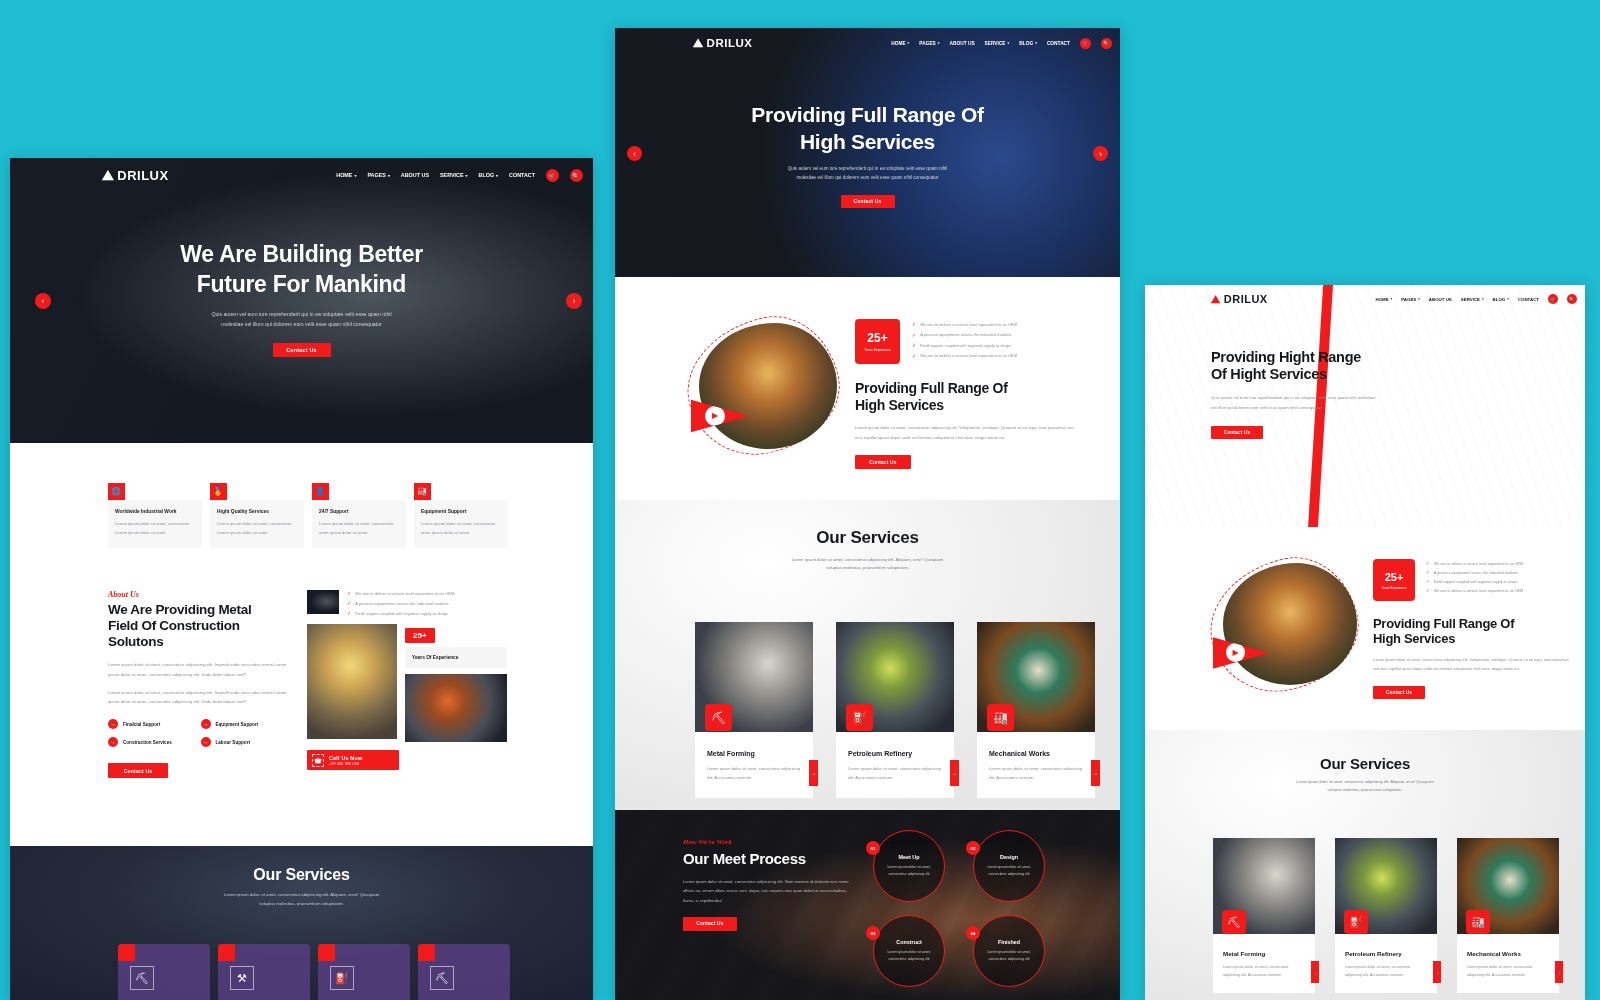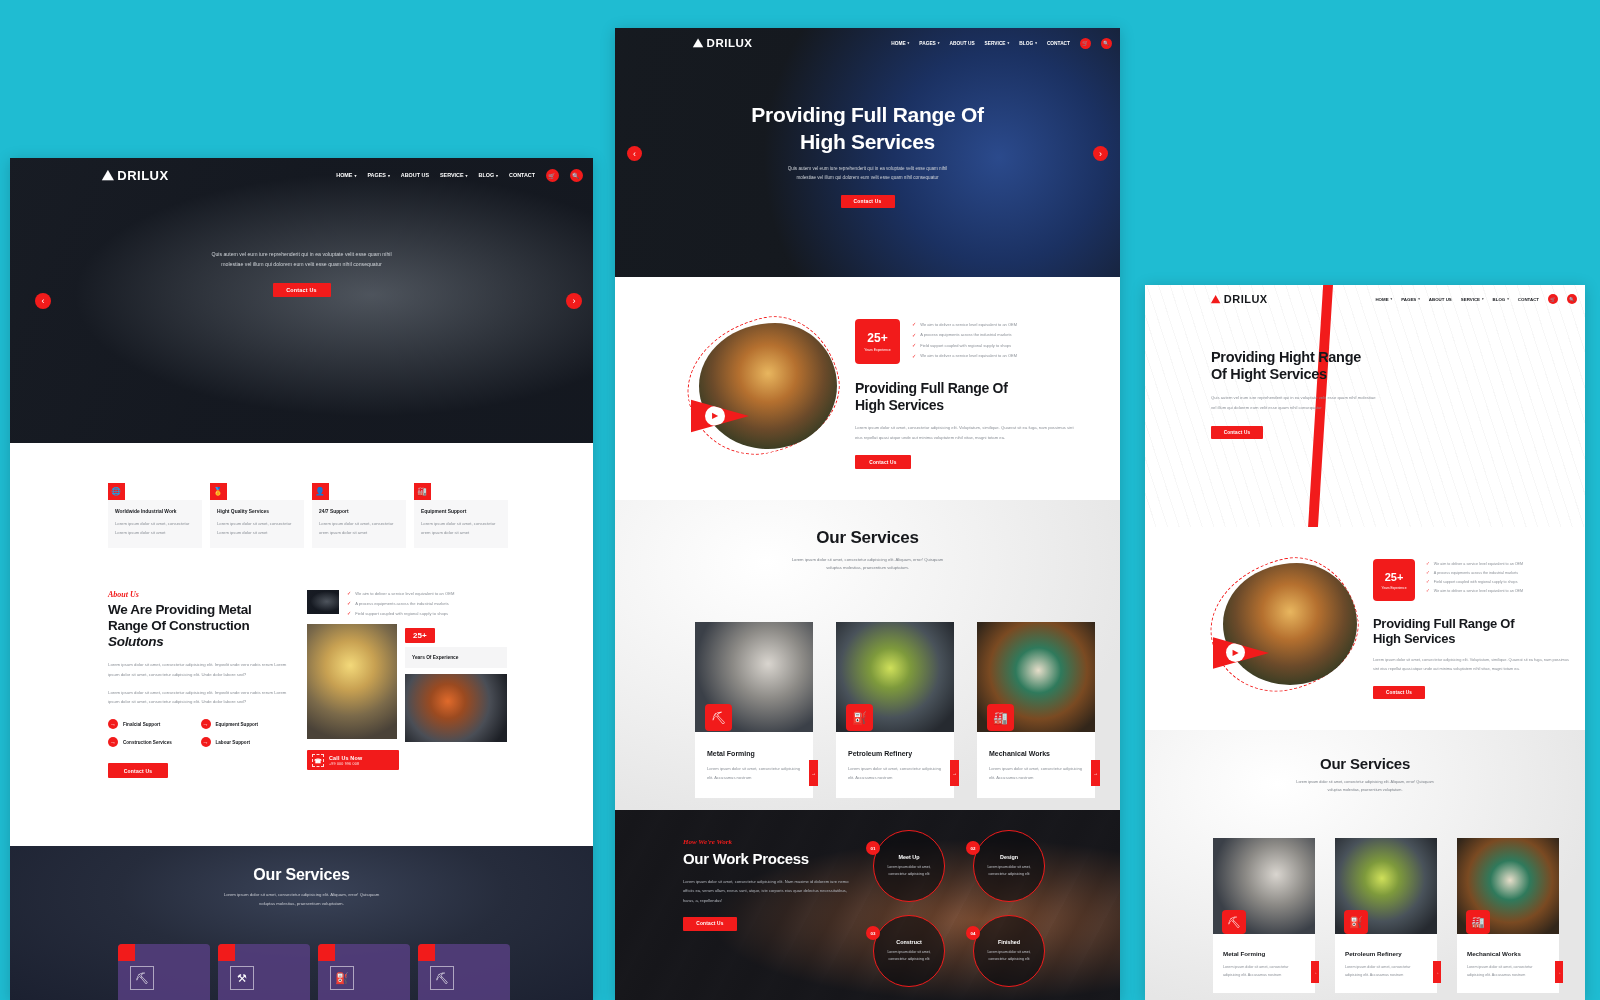--- a/index.html
+++ b/index.html
@@ -154,20 +154,22 @@
             <span>BLOG</span>
             <span class="caret">▾</span>
           </span>
           <span class="item">CONTACT</span>
           <span class="nav-btn" style="width:13px;height:13px;font-size:6px;">🛒</span>
           <span class="nav-btn" style="width:13px;height:13px;font-size:6px;">🔍</span>
         </div>
       </div>
 
       <div style="position:absolute;left:0;top:82px;width:583px;text-align:center;">
+        <div class="headline" style="color:#fff;font-size:23px;line-height:1.3;">We Are Building Better</div>
+        <div class="headline" style="color:#fff;font-size:23px;line-height:1.3;">Future For Mankind</div>
         <div style="color:#cfd3d8;font-size:5.2px;margin-top:10px;line-height:1.9;">Quis autem vel eum iure reprehenderit qui in ea voluptate velit esse quam nihil</div>
         <div style="color:#cfd3d8;font-size:5.2px;line-height:1.9;">molestiae vel illum qui dolorem eum velit esse quam nihil consequatur</div>
         <button class="btn-red" style="margin-top:13px;width:58px;height:14px;font-size:5.4px;border-radius:1px;">Contact Us</button>
       </div>
 
       <span class="arrow-circle" style="position:absolute;left:25px;top:135px;width:16px;height:16px;font-size:9px;">‹</span>
       <span class="arrow-circle" style="position:absolute;right:11px;top:135px;width:16px;height:16px;font-size:9px;">›</span>
     </div>
 
     <div style="position:absolute;left:98px;top:325px;width:400px;display:flex;gap:8px;">
@@ -208,22 +210,22 @@
         </div>
       </div>
     </div>
 
     <div style="position:absolute;left:98px;top:432px;width:400px;">
       <div style="display:flex;gap:14px;">
 
         <div style="width:185px;">
           <div style="color:#f21b1b;font-size:8px;font-style:italic;font-weight:bold;font-family:'Liberation Serif',serif;">About Us</div>
           <div class="headline" style="font-size:13.5px;margin-top:3px;">We Are Providing Metal</div>
-          <div class="headline" style="font-size:13.5px;">Range Of Construction</div>
-          <div class="headline" style="font-size:13.5px;font-style:italic;">Solutons</div>
+          <div class="headline" style="font-size:13.5px;">Field Of Construction</div>
+          <div class="headline" style="font-size:13.5px;">Solutons</div>
           <div class="lorem" style="font-size:4.3px;line-height:2.3;margin-top:10px;">Lorem ipsum dolor sit amet, consectetur adipisicing elit. Impedit unde vero nobis rerum Lorem ipsum dolor sit amet, consectetur adipisicing elit. Unde dolor labore sed?</div>
           <div class="lorem" style="font-size:4.3px;line-height:2.3;margin-top:8px;">Lorem ipsum dolor sit amet, consectetur adipisicing elit. Impedit unde vero nobis rerum Lorem ipsum dolor sit amet, consectetur adipisicing elit. Unde dolor labore sed?</div>
 
           <div style="display:flex;flex-wrap:wrap;margin-top:12px;row-gap:8px;">
             <div style="width:50%;display:flex;align-items:center;gap:5px;">
               <span class="arrow-circle" style="width:10px;height:10px;font-size:6px;">→</span>
               <span style="font-size:4.6px;font-weight:bold;color:#16181c;">Finalcial Support</span>
             </div>
             <div style="width:50%;display:flex;align-items:center;gap:5px;">
               <span class="arrow-circle" style="width:10px;height:10px;font-size:6px;">→</span>
@@ -450,21 +452,21 @@
           </div>
           <div style="position:absolute;right:-5px;bottom:12px;width:9px;height:26px;background:#f21b1b;
                       color:#fff;font-size:5px;display:flex;align-items:center;justify-content:center;">→</div>
         </div>
       </div>
     </div>
 
     <div class="photo ph-pipes-dark" style="position:absolute;left:0;top:782px;width:505px;height:190px;">
       <div style="position:absolute;left:68px;top:28px;width:170px;">
         <div style="color:#f21b1b;font-size:7px;font-style:italic;font-weight:bold;font-family:'Liberation Serif',serif;">How We're Work</div>
-        <div class="headline" style="color:#fff;font-size:15px;margin-top:4px;">Our Work Process</div>
+        <div class="headline" style="color:#fff;font-size:15px;margin-top:4px;">Our Meet Process</div>
         <div style="color:#b6bac1;font-size:4.1px;line-height:2.3;margin-top:9px;">Lorem ipsum dolor sit amet, consectetur adipisicing elit. Nam maxime id dolorem iure nemo officiis ea, verum ullam, eveus sunt, atque, iste corporis eius quae delectus necessitatibus, harus, a, repellendus!</div>
         <button class="btn-red" style="margin-top:12px;width:54px;height:14px;font-size:4.8px;border-radius:1px;">Contact Us</button>
       </div>
 
       <div style="position:absolute;left:258px;top:20px;width:230px;height:165px;">
         <div class="proc-circle" style="left:0;top:0;width:72px;height:72px;padding:0 10px;">
           <div style="color:#fff;font-size:5.4px;font-weight:bold;">Meet Up</div>
           <div style="color:#c3c6cc;font-size:3.5px;line-height:2.1;margin-top:4px;">Lorem ipsum dolor sit amet, consectetur adipisicing elit</div>
           <span class="proc-num" style="left:-8px;top:10px;width:14px;height:14px;font-size:4.4px;">01</span>
         </div>

